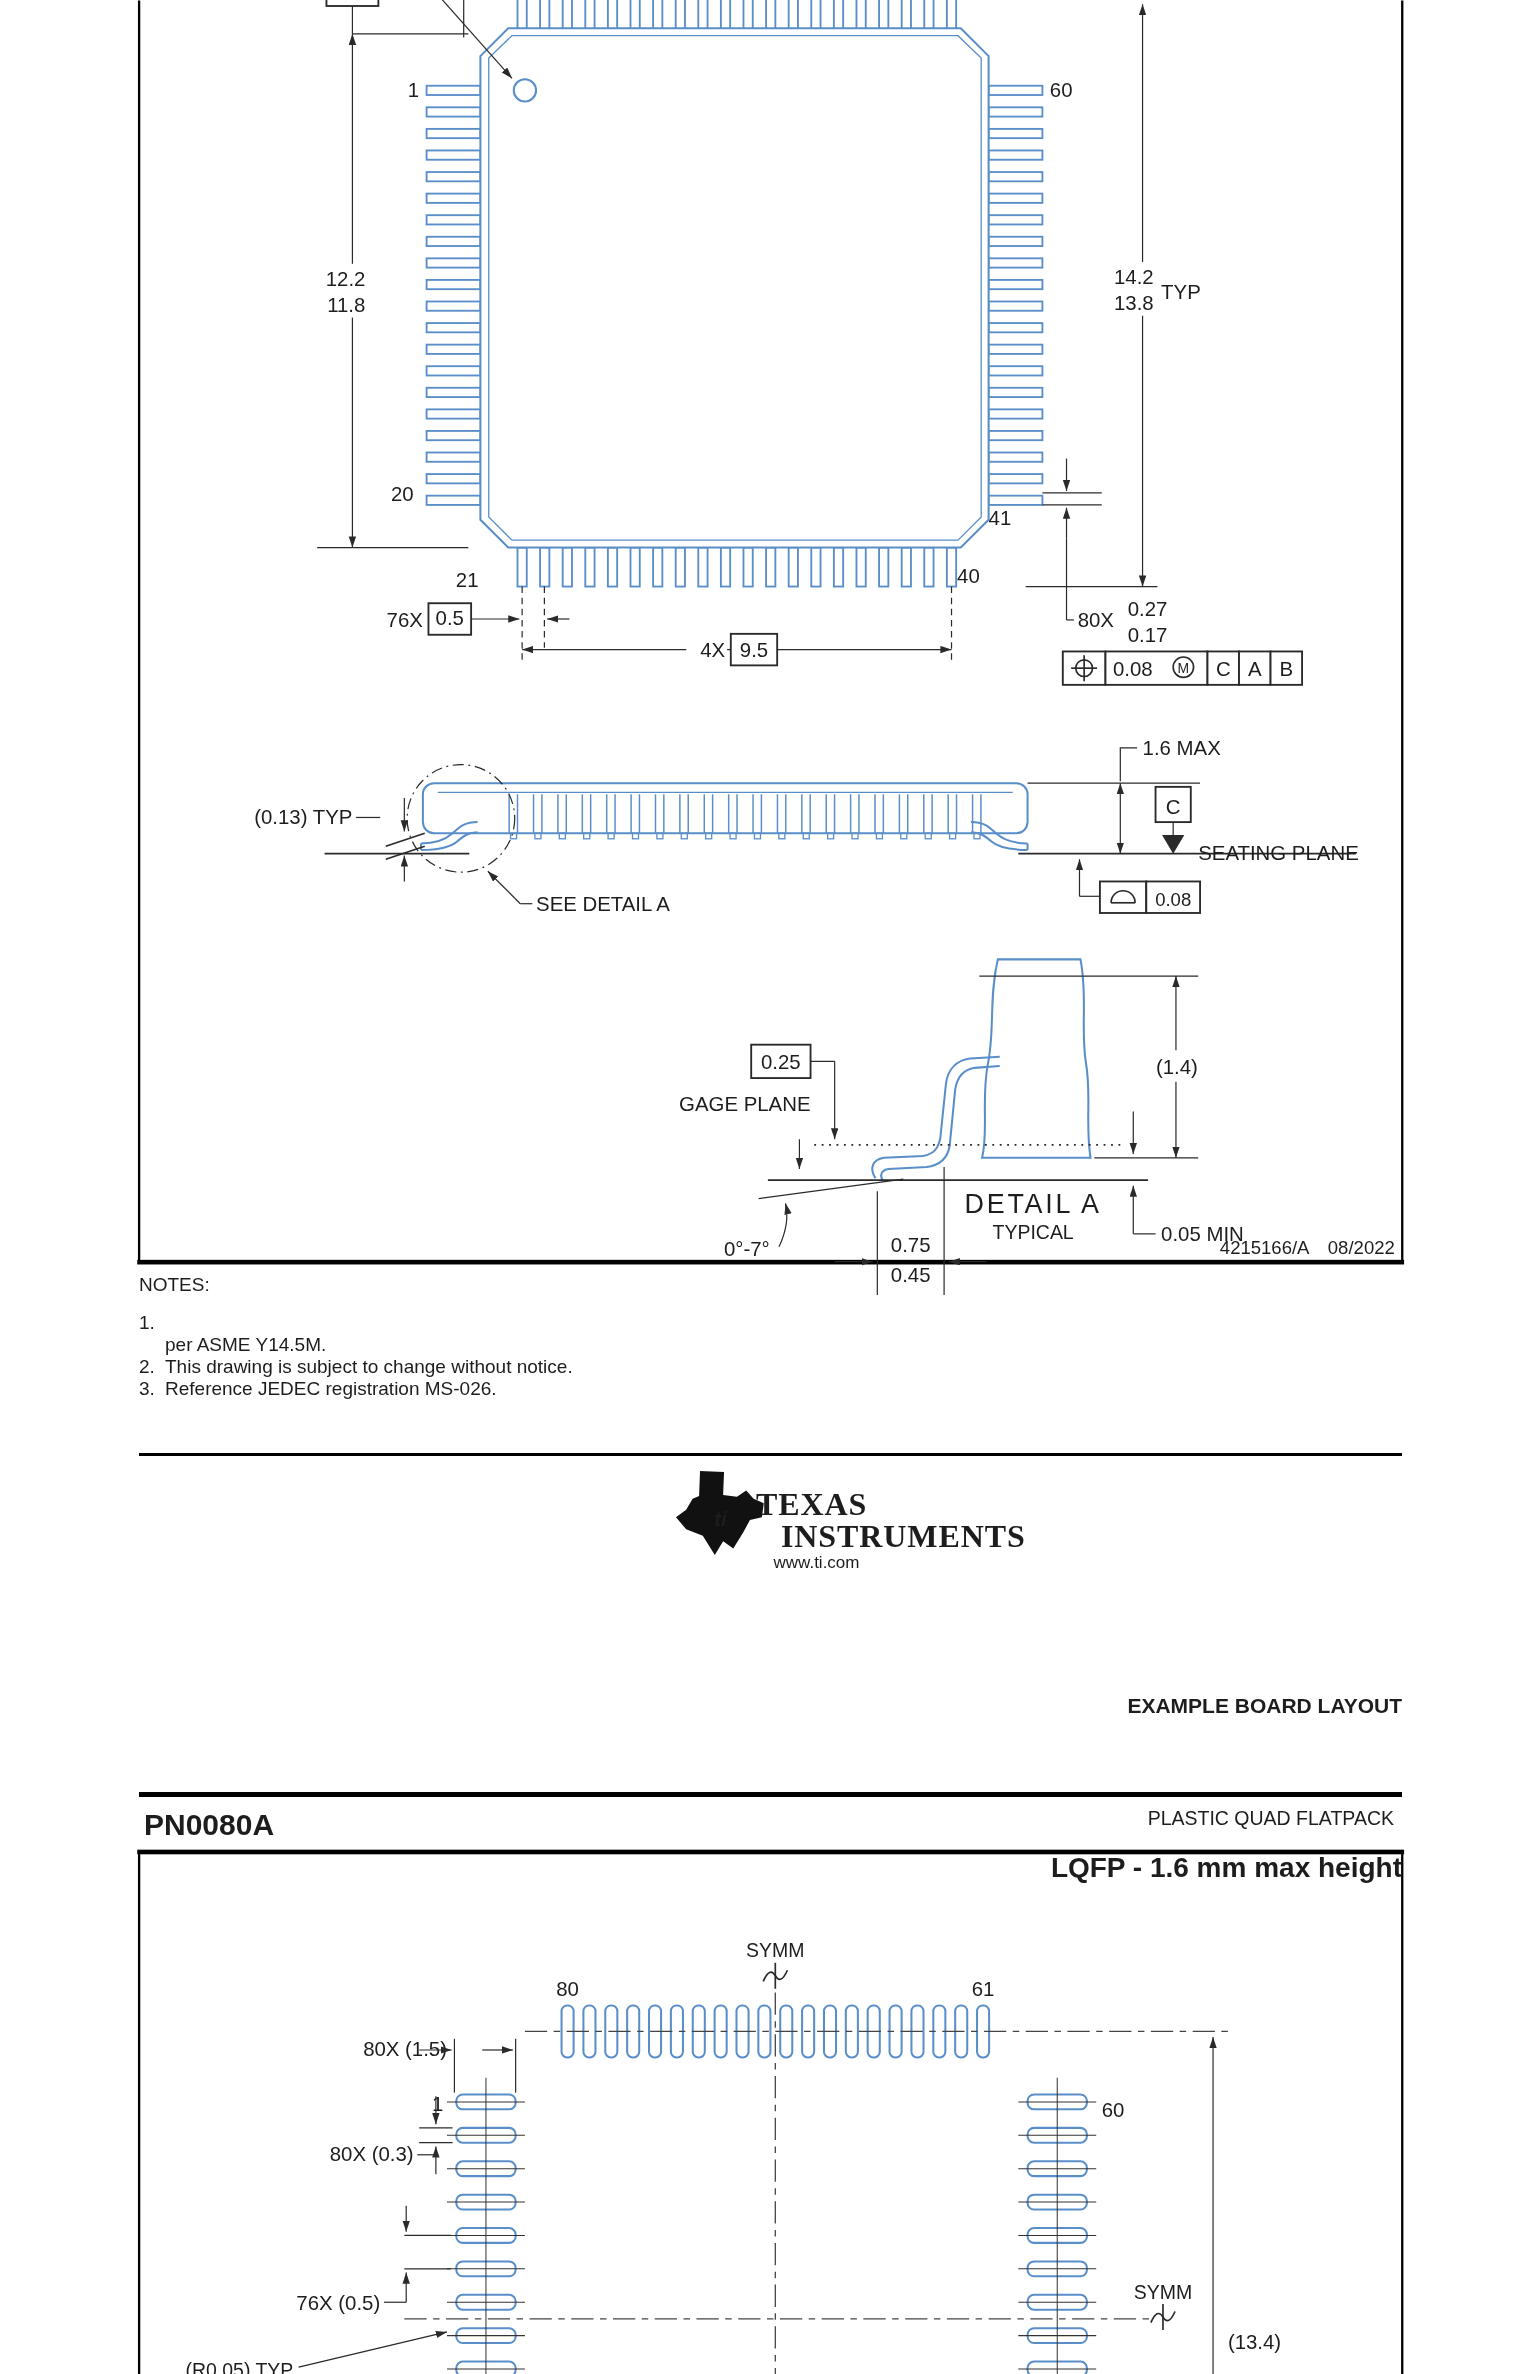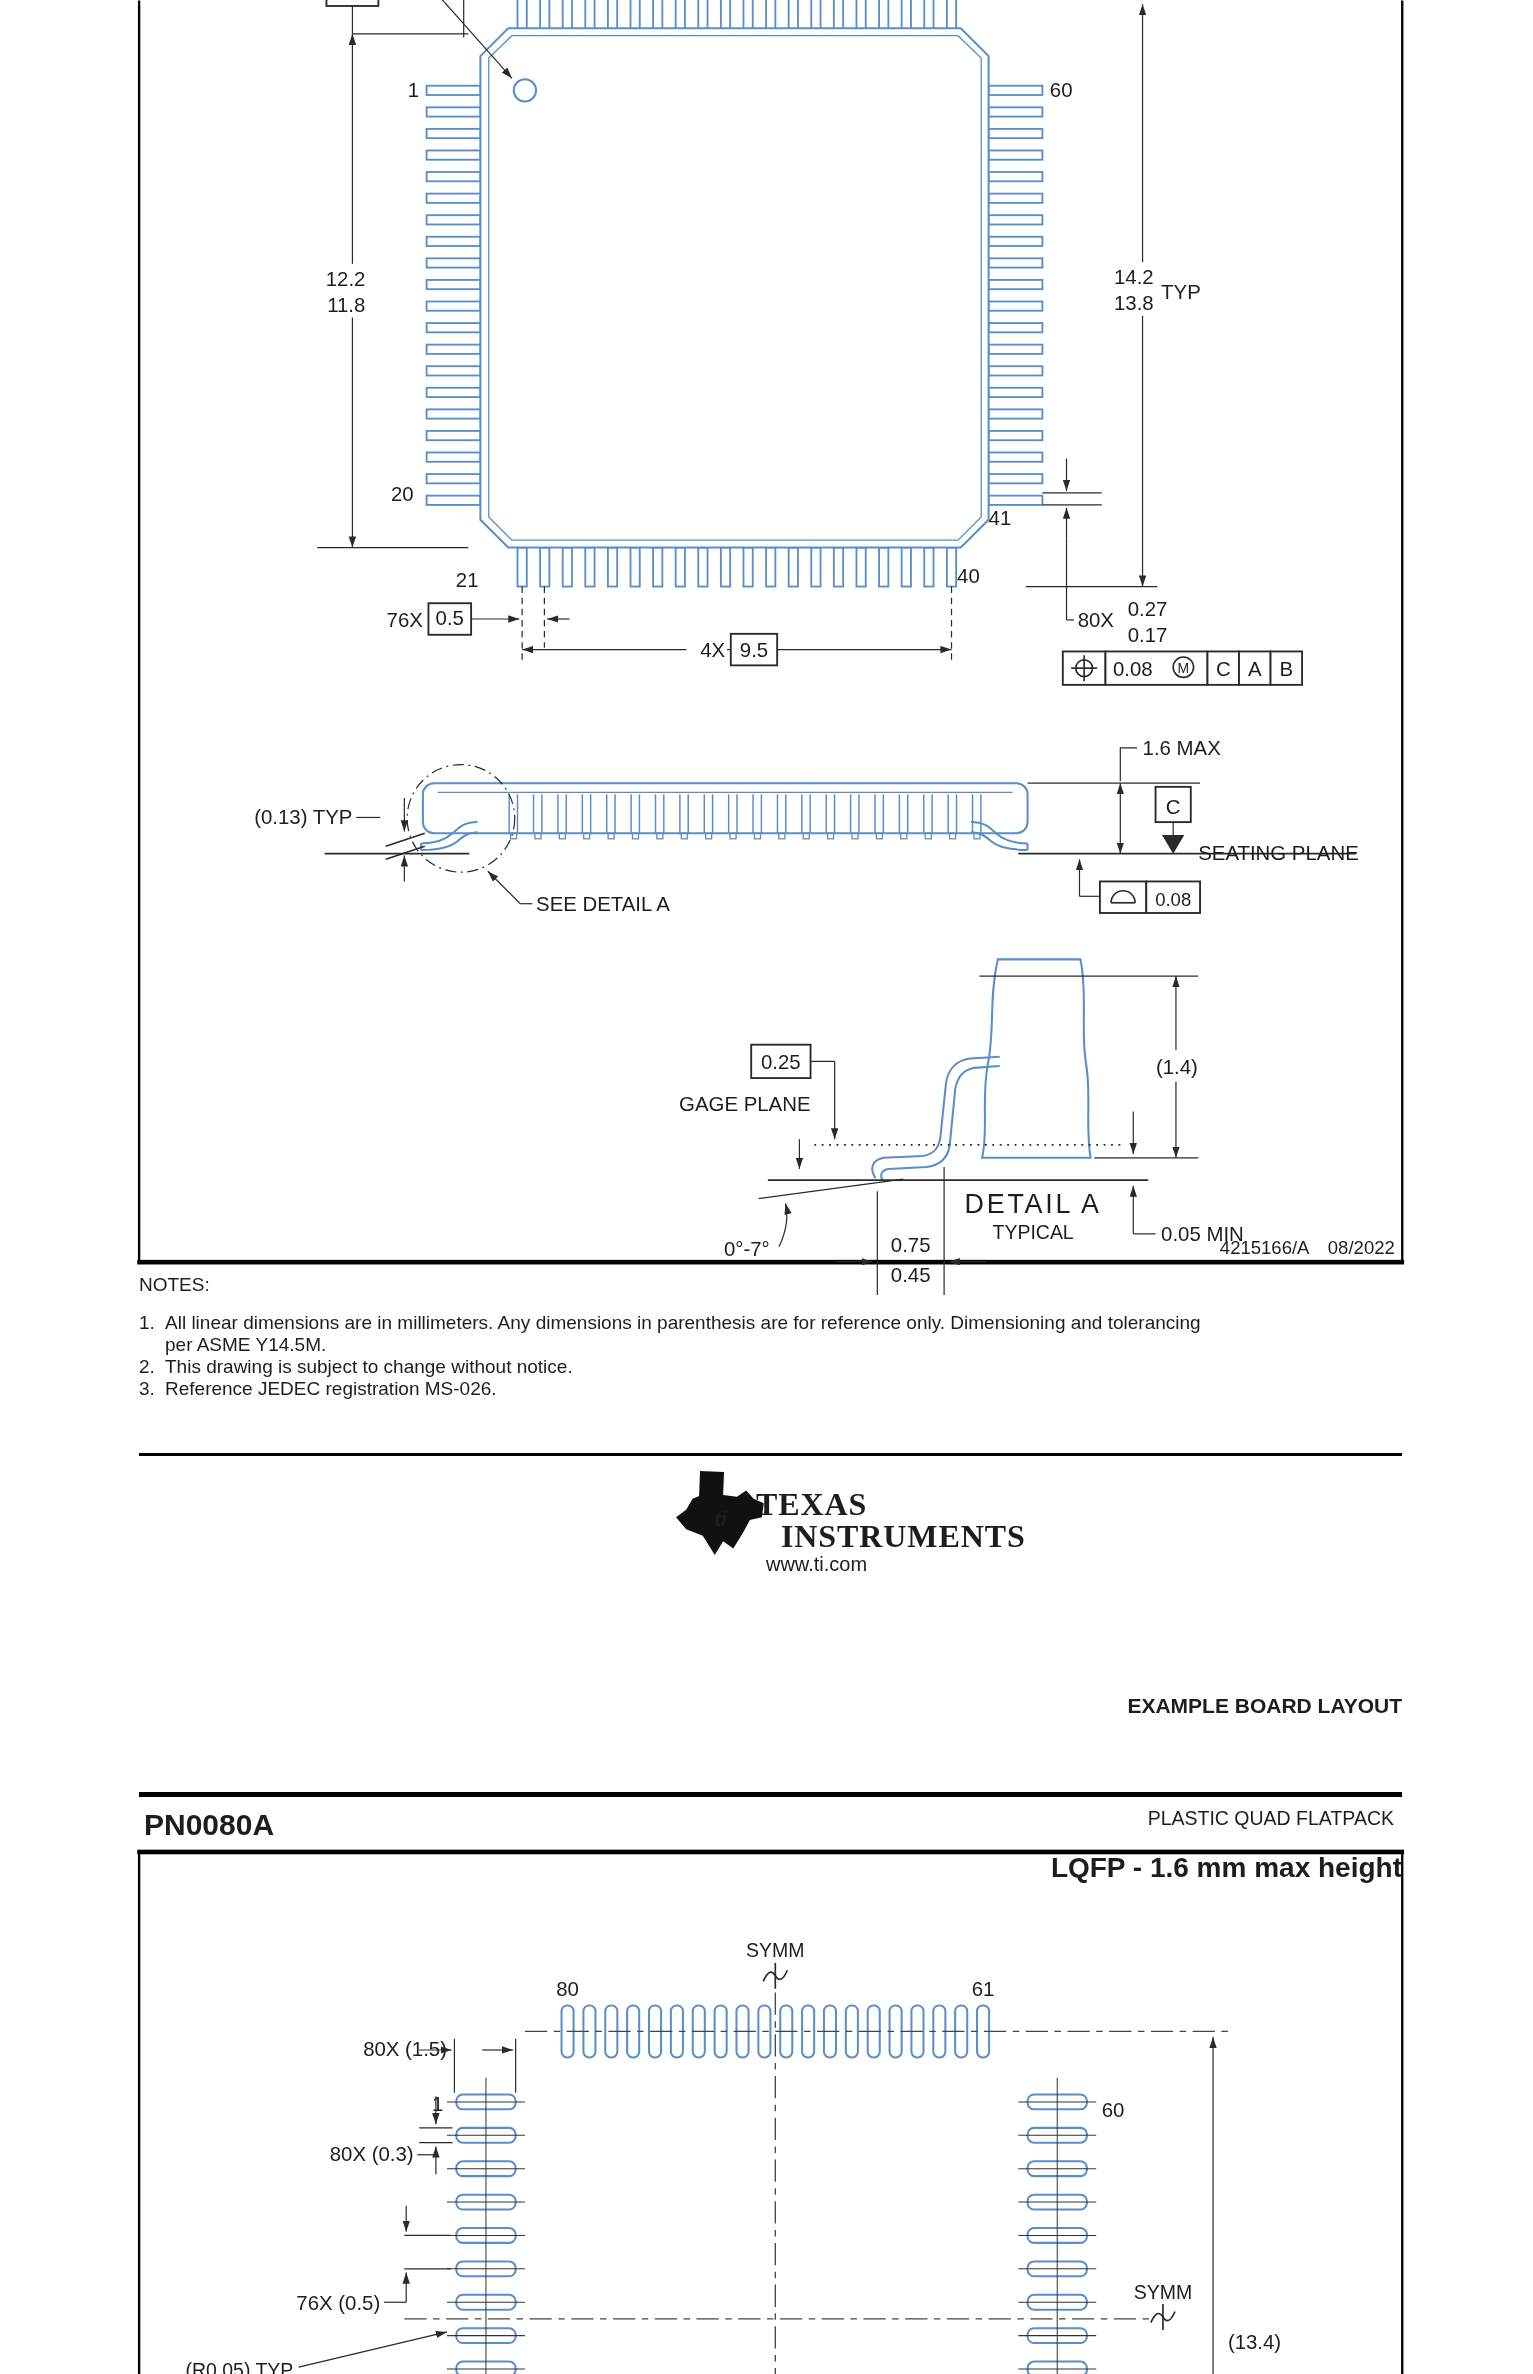--- a/index.html
+++ b/index.html
@@ -30,21 +30,21 @@
   .notes .hd{margin-bottom:16px;}
   .note-row{display:flex;}
   .note-num{width:26px;flex:none;}
   .note-cont{margin-left:26px;}
   .rule{position:absolute;left:139px;width:1263px;background:#000;z-index:2;}
   .serifbold{font-family:"Liberation Serif",serif;font-weight:bold;letter-spacing:0.9px;font-size:32px;}
   .hdr-title{position:absolute;right:131px;top:1694px;font-size:21px;font-weight:bold;z-index:2;}
   .hdr-part{position:absolute;left:144px;top:1808px;font-size:30px;font-weight:bold;z-index:2;}
   .hdr-sub{position:absolute;right:131px;top:1852px;font-size:28px;font-weight:bold;z-index:2;}
   .hdr-pkg{position:absolute;right:139px;top:1807px;font-size:19.5px;z-index:2;}
-  .www{position:absolute;left:719px;top:1553px;width:195px;text-align:center;font-size:20px;z-index:2;}
+  .www{position:absolute;left:719px;top:1553px;width:195px;text-align:center;font-size:17px;z-index:2;}
 </style>
 </head>
 <body>
 
 <div class="page">
 
 <svg width="1533" height="2375" viewBox="0 0 1653 2560">
   <defs>
     <marker id="mE" markerWidth="14" markerHeight="10" refX="12" refY="4" orient="auto" markerUnits="userSpaceOnUse">
       <path d="M0,0L12,4L0,8Z" fill="#2a2a2a"></path>
@@ -492,21 +492,20 @@
 
     <line x1="322" y1="2552" x2="482" y2="2514" class="thin" marker-end="url(#mE)"></line>
     <text x="200" y="2563" class="t21">(R0.05) TYP</text>
   </g>
 </svg>
 
 <div class="overlay notes">
   <div class="hd">NOTES:</div>
   <div class="note-row">
     <span class="note-num">1.</span>
-    <span>All linear dimensions are in millimeters. Any dimensions in parenthesis are for reference only. Dimensioning and tolerancing</span>
   </div>
   <div class="note-cont">per ASME Y14.5M.</div>
   <div class="note-row">
     <span class="note-num">2.</span>
     <span>This drawing is subject to change without notice.</span>
   </div>
   <div class="note-row">
     <span class="note-num">3.</span>
     <span>Reference JEDEC registration MS-026.</span>
   </div>

